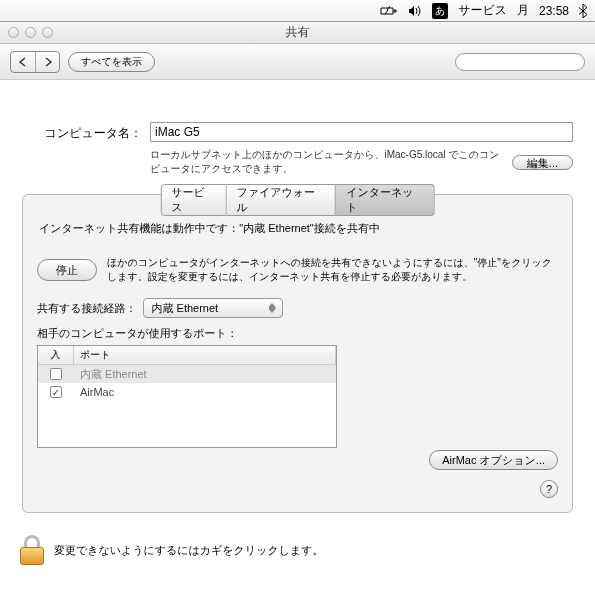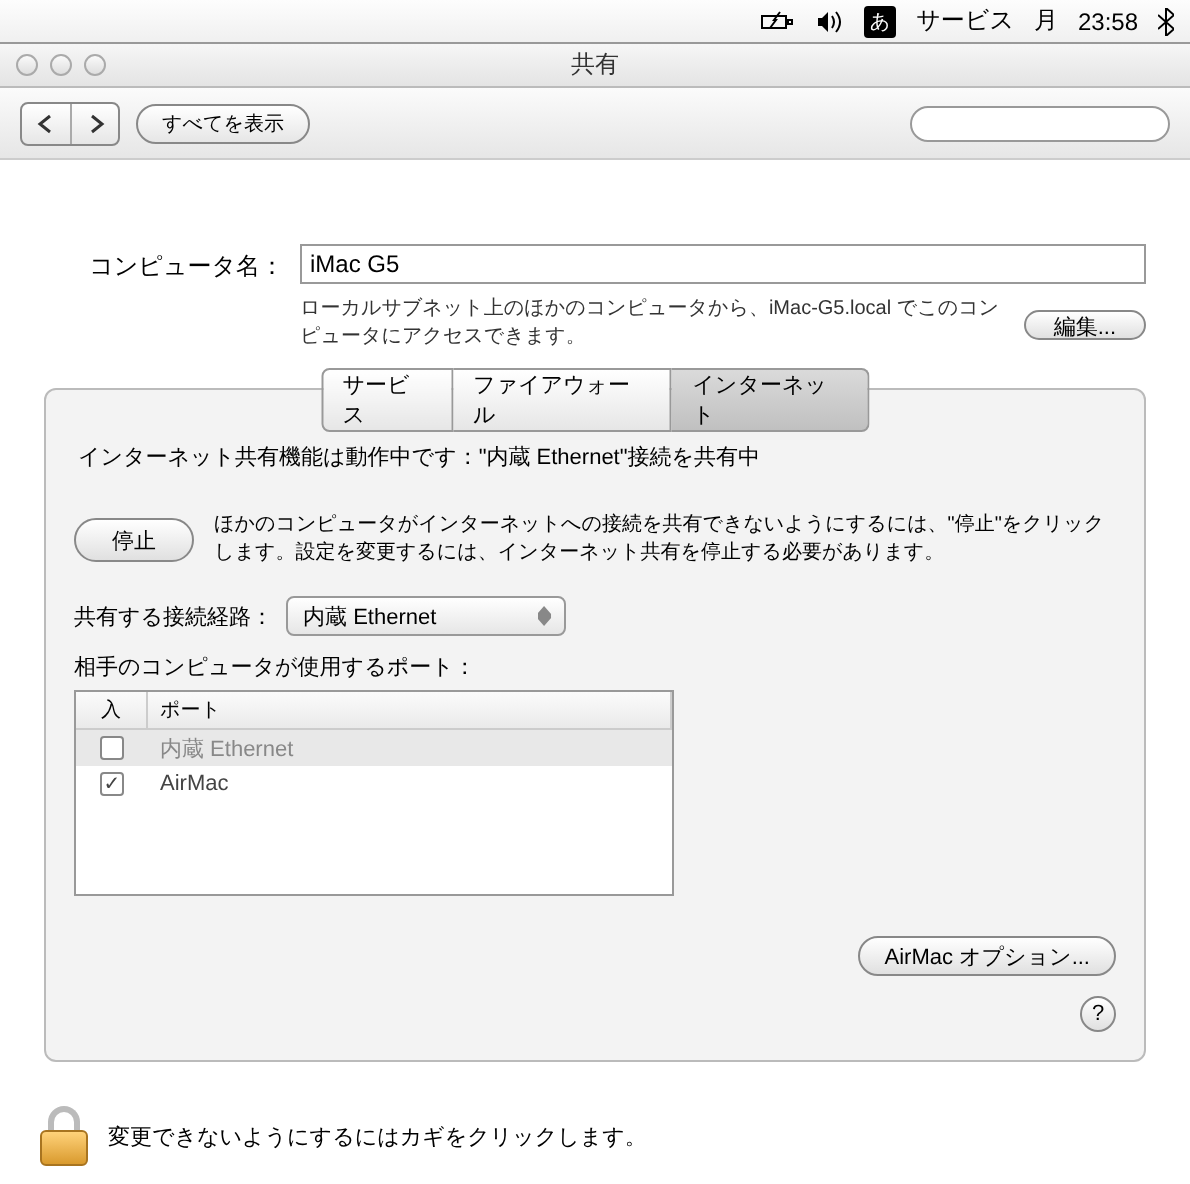--- a/index.html
+++ b/index.html
@@ -55,21 +55,21 @@
 .porthead .col1 { width: 36px; padding: 2px 4px; border-right: 1px solid #ccc; text-align: center; }
 .porthead .col2 { flex: 1; padding: 2px 6px; border-right: 1px solid #ccc; }
 .portbody { height: 82px; }
 .portrow { display: flex; align-items: center; font-size: 11px; height: 18px; }
 .portrow .col1 { width: 36px; display: flex; justify-content: center; }
 .portrow .col2 { flex: 1; padding: 0 6px; color: #444; }
 .portrow.sel { background: #e8e8e8; color: #888; }
 .portrow.sel .col2 { color: #888; }
 .cb { width: 12px; height: 12px; border: 1px solid #888; border-radius: 2px; background: #fff; display: flex; align-items: center; justify-content: center; font-size: 10px; color: #444; }
 
-.optrow { display: flex; justify-content: flex-end; margin-top: 20px; gap: 10px; align-items: flex-start; }
+.optrow { display: flex; justify-content: flex-end; margin-top: 2px; gap: 10px; align-items: flex-start; }
 .optbtn { height: 20px; padding: 0 12px; border: 1px solid #888; border-radius: 10px; background: linear-gradient(#fff,#e0e0e0); font-size: 11px; }
 .helpbtn { width: 18px; height: 18px; border: 1px solid #888; border-radius: 50%; background: linear-gradient(#fff,#e0e0e0); font-size: 11px; display: flex; align-items: center; justify-content: center; margin-top: 10px; }
 .helprow { display: flex; justify-content: flex-end; }
 
 .lockrow { display: flex; align-items: center; gap: 8px; padding: 12px 20px; font-size: 11px; }
 .lockicon { width: 26px; height: 30px; position: relative; }
 .lockicon .body { position: absolute; bottom: 0; width: 24px; height: 18px; background: linear-gradient(#ffd27a,#d99a2e); border-radius: 3px; border: 1px solid #a87420; }
 .lockicon .shackle { position: absolute; top: 0; left: 4px; width: 16px; height: 16px; border: 3px solid #bbb; border-bottom: none; border-radius: 8px 8px 0 0; }
 </style>
 </head>

